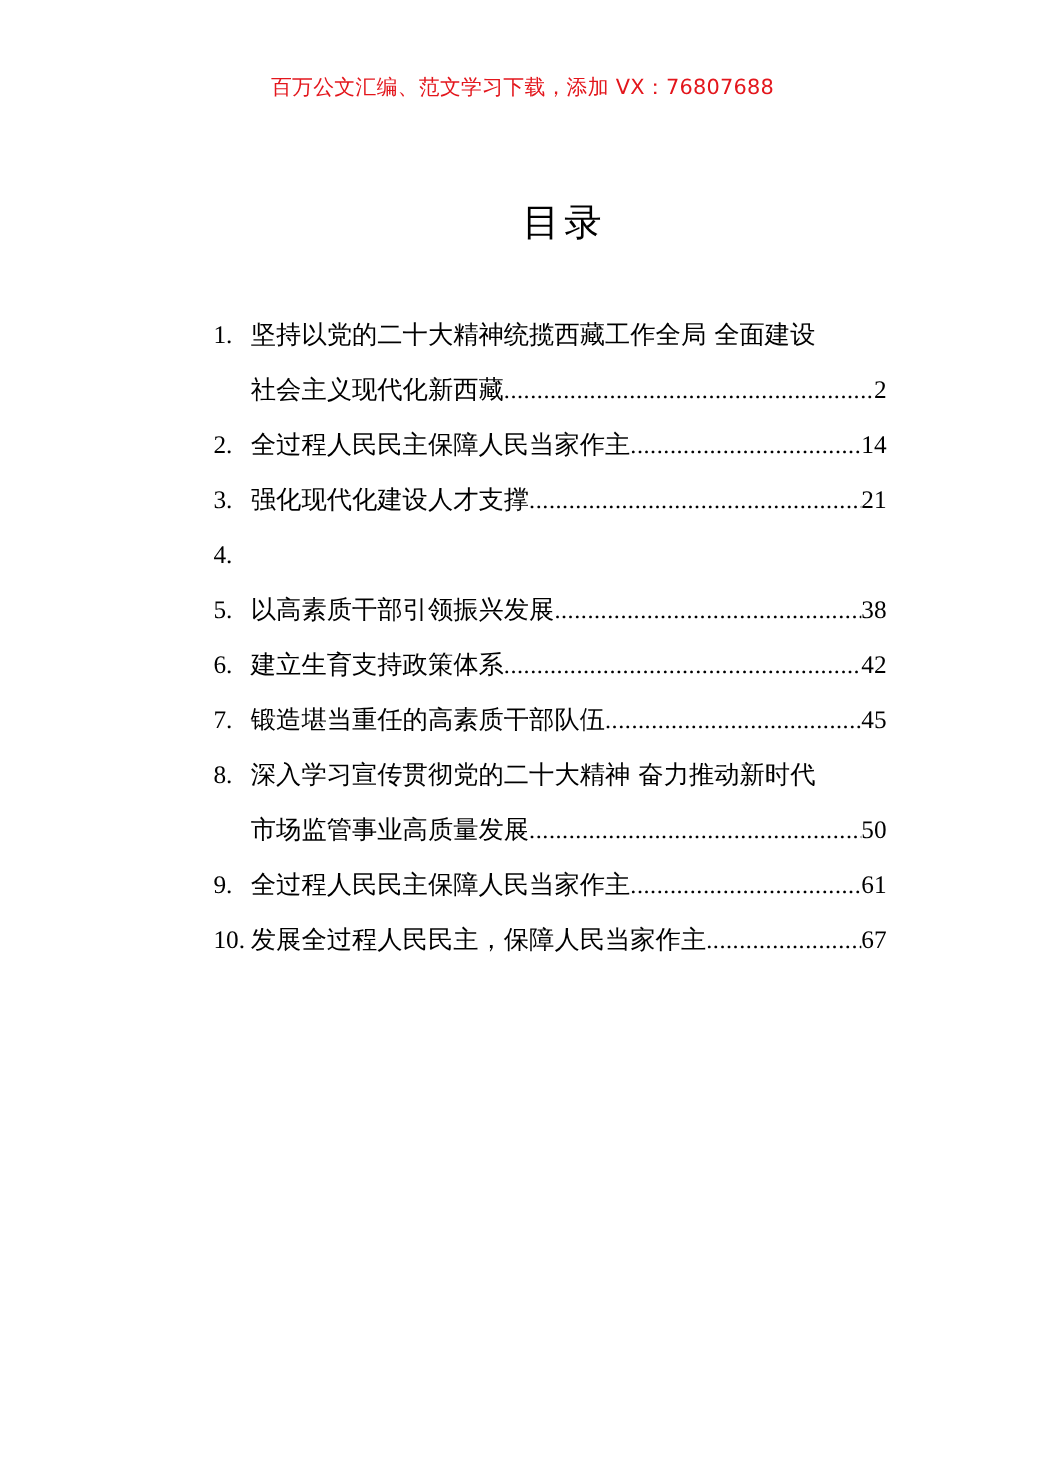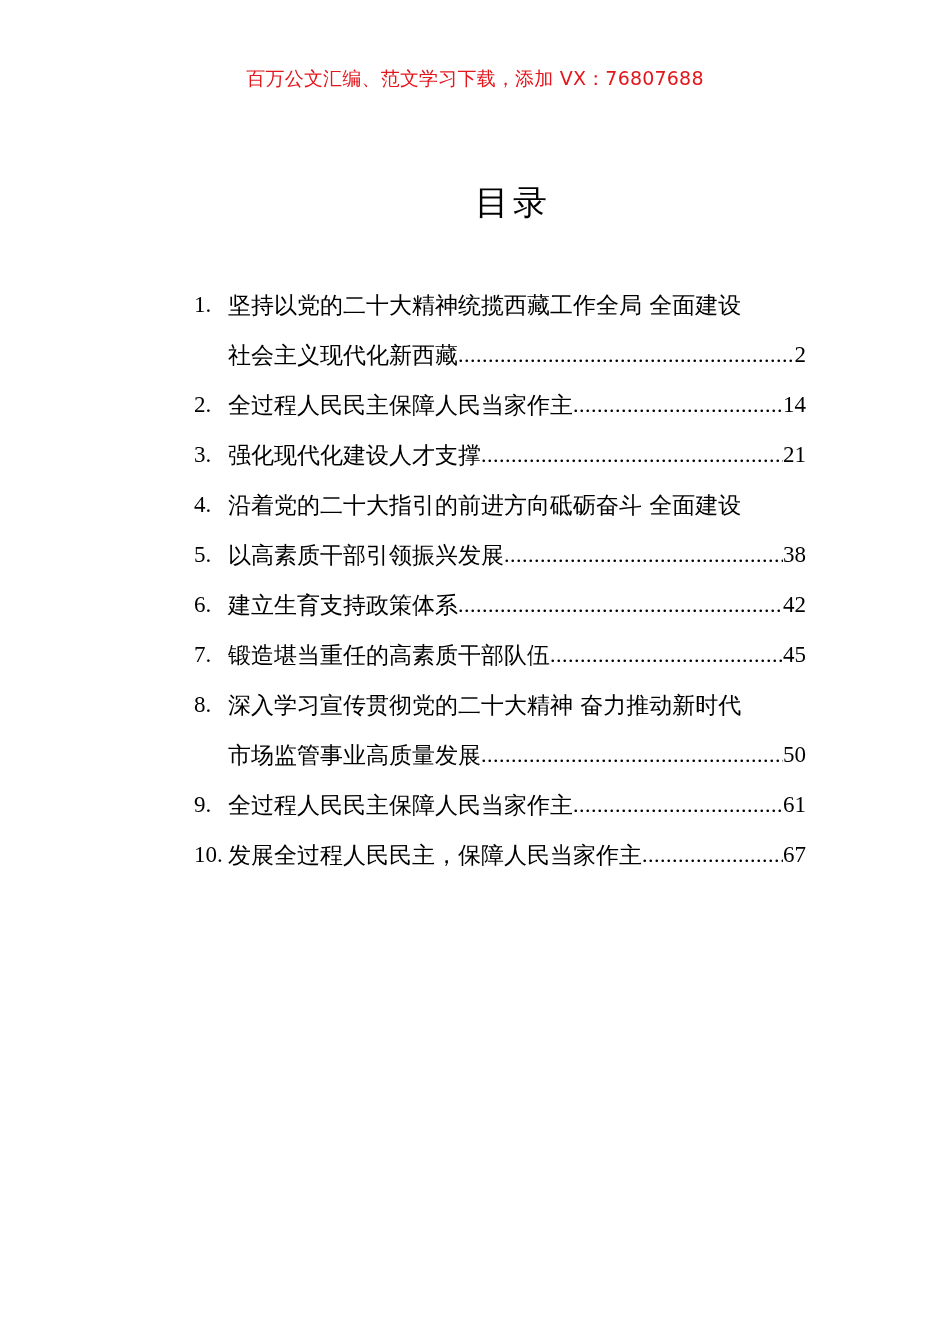--- a/index.html
+++ b/index.html
@@ -55,21 +55,20 @@
         <span class="num">3.</span>
         <span class="t">强化现代化建设人才支撑</span>
         <span class="dots"></span>
         <span class="pg">21</span>
       </div>
   </div>
 
   <div class="entry">
     <div class="line">
         <span class="num">4.</span>
-        <span class="text">沿着党的二十大指引的前进方向砥砺奋斗 全面建设</span>
       </div>
   </div>
 
   <div class="entry">
     <div class="line lastline">
         <span class="num">5.</span>
         <span class="t">以高素质干部引领振兴发展</span>
         <span class="dots"></span>
         <span class="pg">38</span>
       </div>

